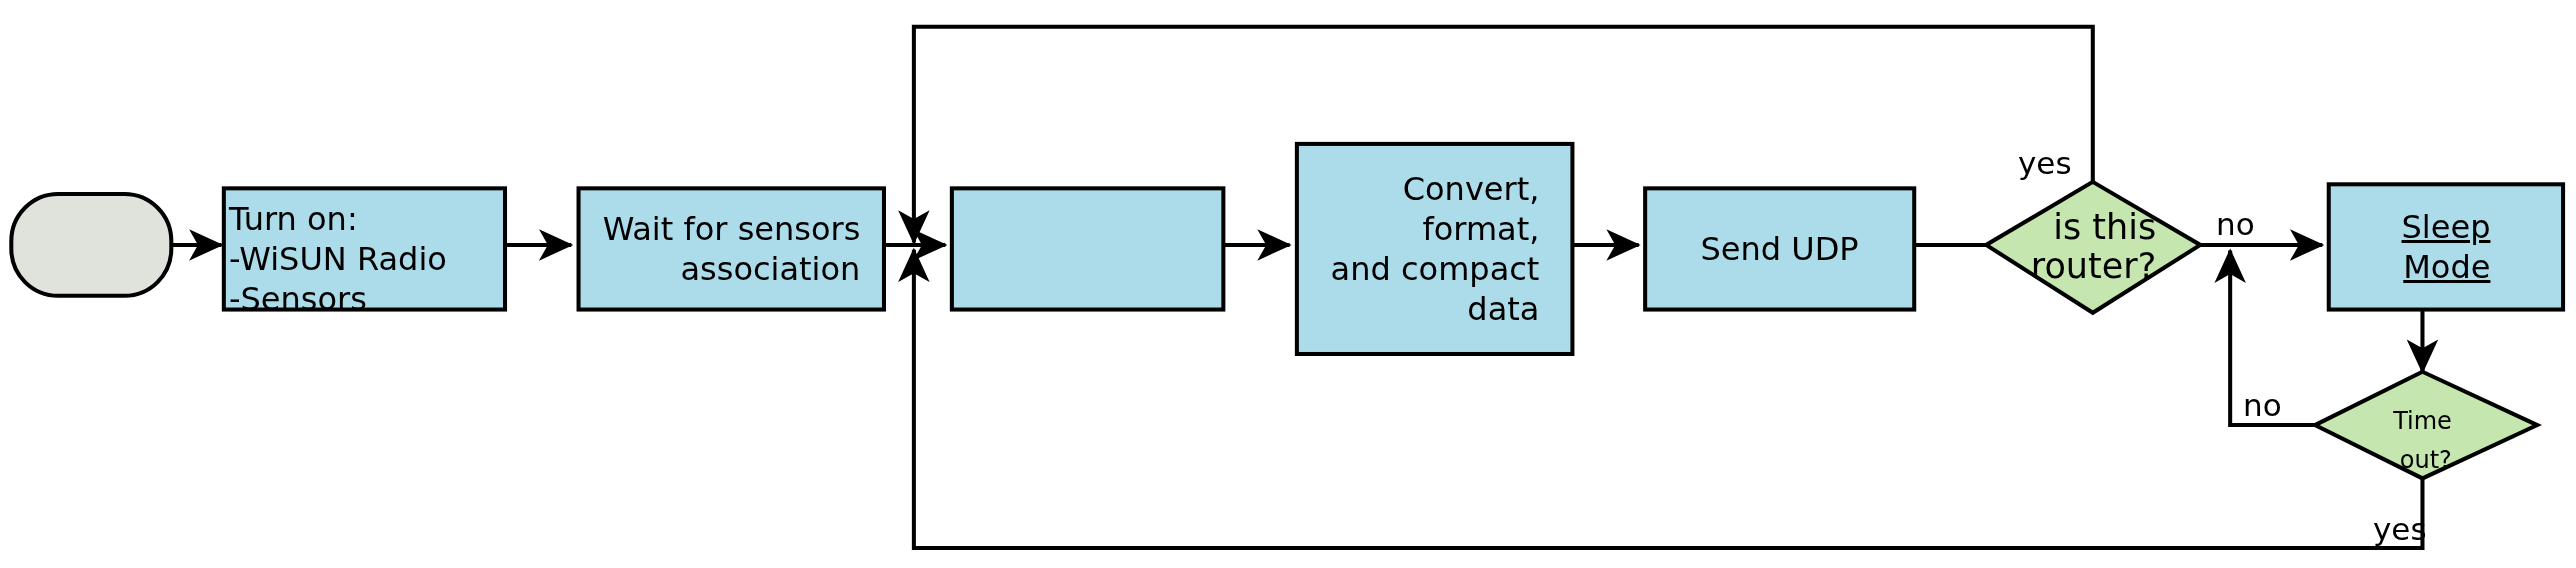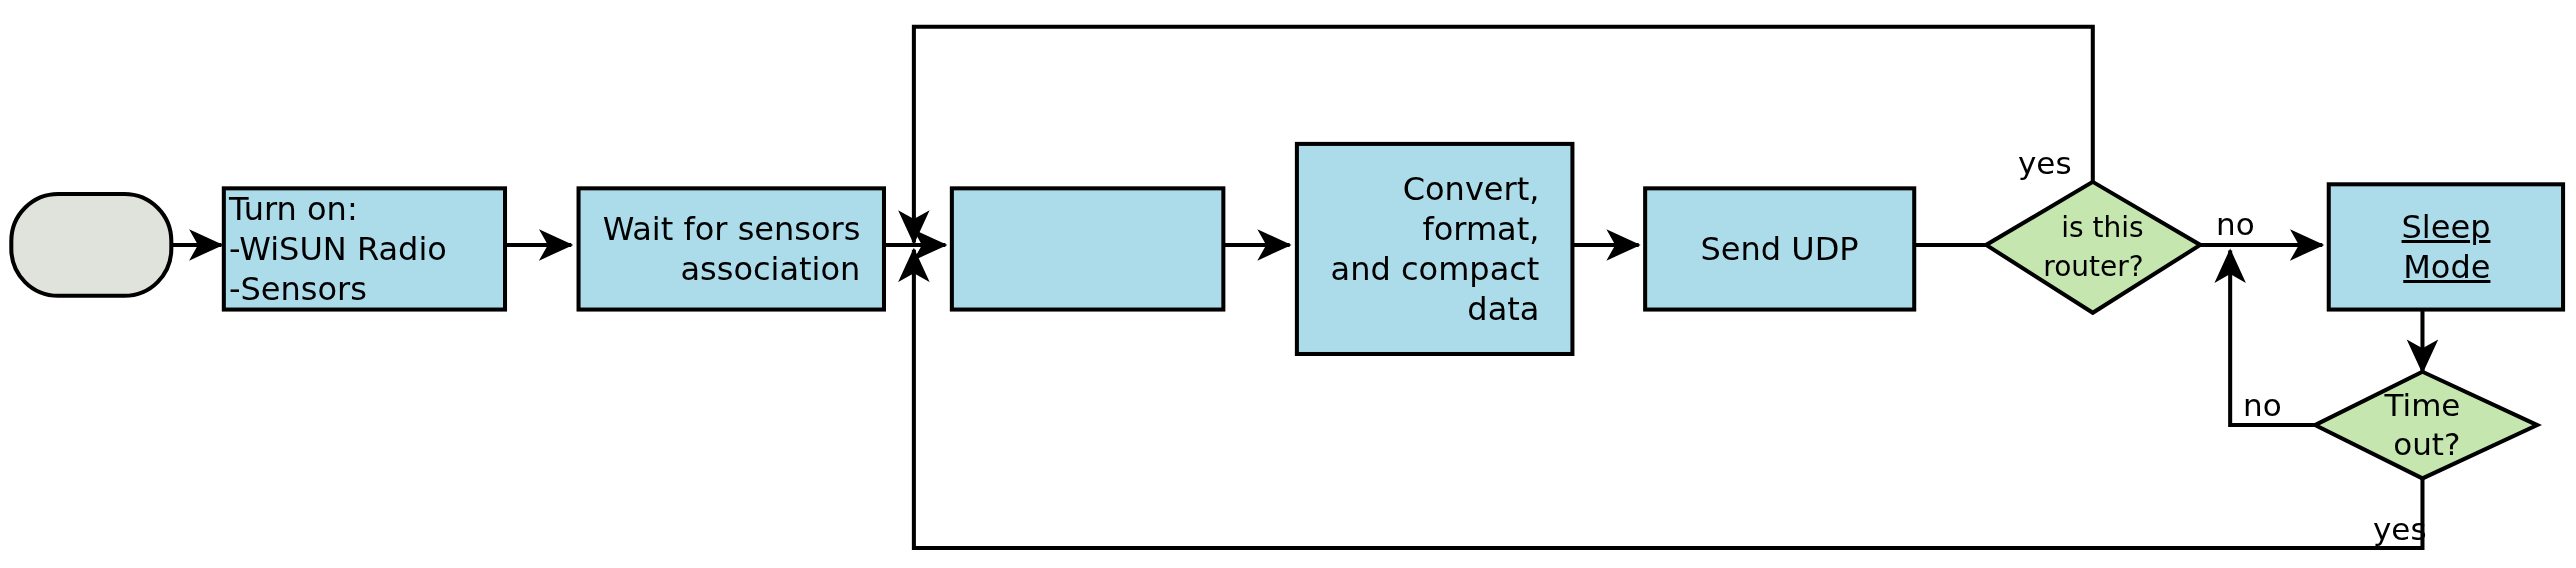--- a/index.html
+++ b/index.html
@@ -58,20 +58,21 @@
   }
   .centerbox {
     display: flex;
     align-items: center;
     justify-content: center;
   }
   .leftbox {
     display: flex;
     align-items: center;
     justify-content: flex-start;
+    margin-top: 10px;
   }
 </style>
 </head>
 <body>
 
 <div id="canvas">
 
   <svg id="flow" viewBox="0 0 3188 704">
     <defs>
       <marker id="arrow" markerWidth="9" markerHeight="9" refX="8" refY="4.5" orient="auto" markerUnits="strokeWidth">
@@ -129,27 +130,27 @@
 association</div>
 
 
   <div class="node-label centerbox" style="left:1297px; top:144px; width:276px; height:210px;">Convert,
 format,
 and compact
 data</div>
 
   <div class="node-label centerbox" style="left:1645px; top:188px; width:269px; height:121px;">Send UDP</div>
 
-  <div class="node-label centerbox" style="left:1986px; top:190px; width:215px; height:113px; font-size:28px; line-height:39px;">is this
+  <div class="node-label centerbox" style="left:1986px; top:190px; width:215px; height:113px; font-size:35px; line-height:39px;">is this
 router?</div>
 
   <div class="node-label centerbox" style="left:2329px; top:184px; width:234px; height:125px;text-decoration:underline;">Sleep
 Mode</div>
 
-  <div class="node-label centerbox" style="left:2327px; top:373px; width:191px; height:103px; font-size:31px; line-height:39px;">Time
+  <div class="node-label centerbox" style="left:2327px; top:389px; width:191px; height:103px; font-size:24px; line-height:39px;">Time
 out?</div>
 
   <div class="edge-label" style="left:2018px; top:147px;">yes</div>
 
   <div class="edge-label" style="left:2216px; top:208px;">no</div>
 
   <div class="edge-label" style="left:2243px; top:389px;">no</div>
 
   <div class="edge-label" style="left:2373px; top:513px;">yes</div>
 

